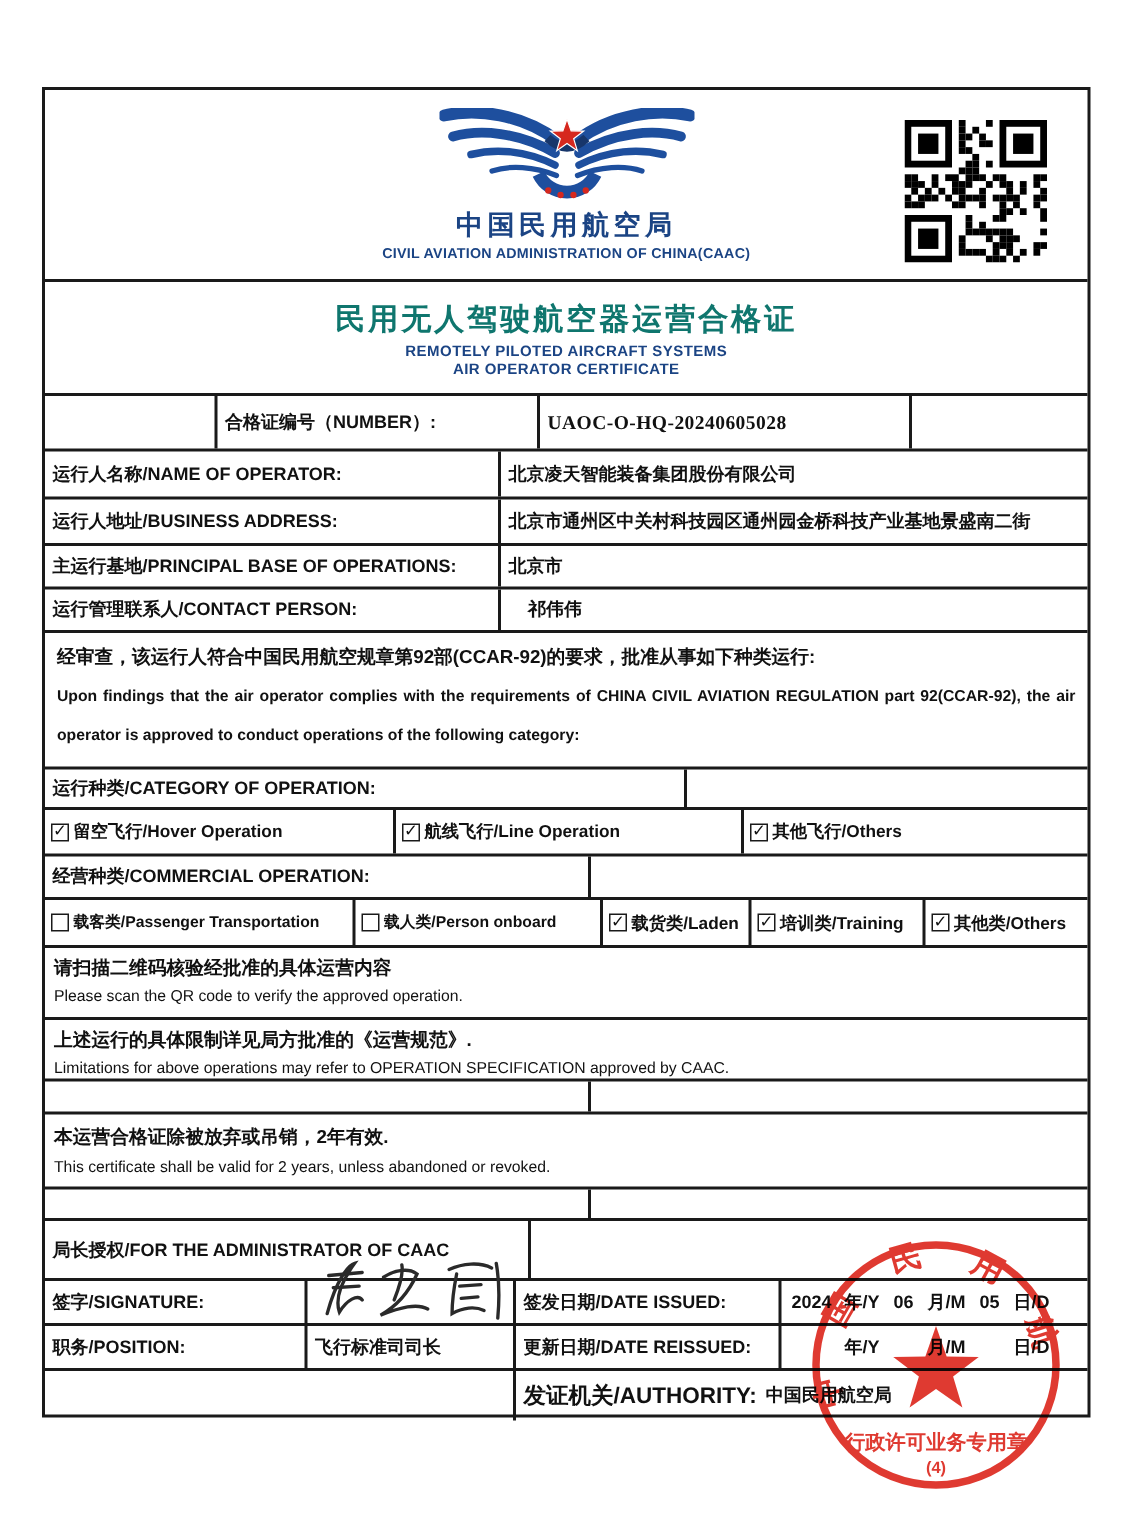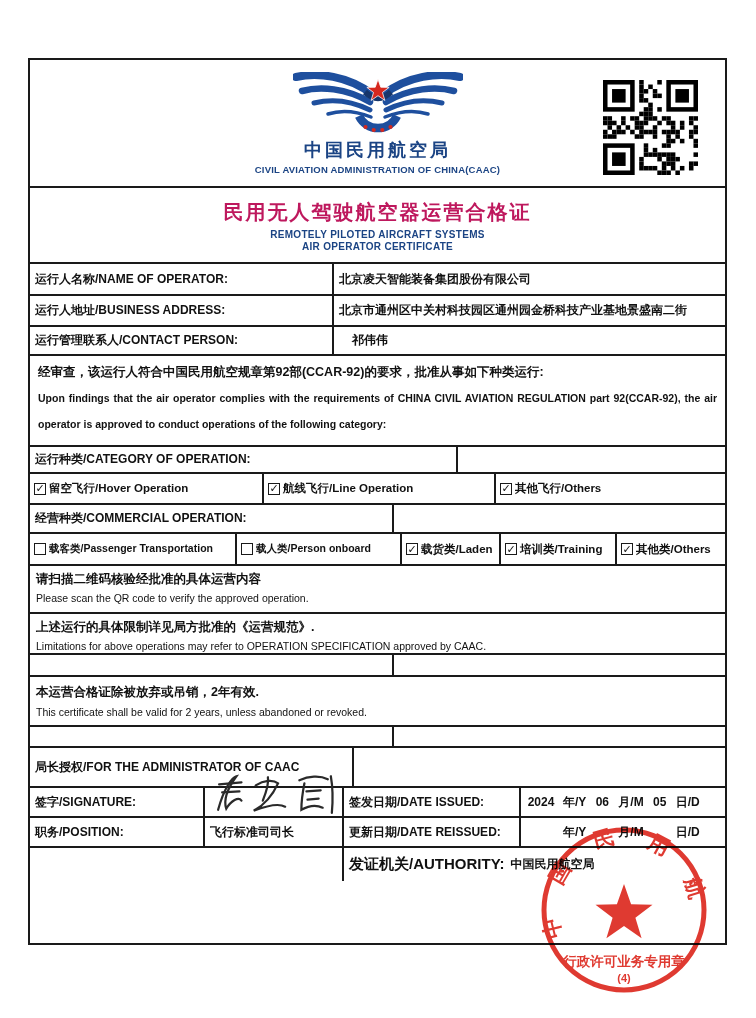--- a/index.html
+++ b/index.html
@@ -11,21 +11,21 @@
   .cell{border-right:2px solid #1a1a1a;box-sizing:border-box;display:flex;align-items:center;padding:0 5px;overflow:hidden;}
   .cell.last{border-right:none;flex:1;}
   .lbl{font-weight:700;font-size:12px;white-space:nowrap;}
   .val{font-weight:700;font-size:12px;white-space:nowrap;}
   .r-header{position:relative;justify-content:center;}
   .logo-block{display:flex;flex-direction:column;align-items:center;padding-top:12px;}
   .org-cn{font-size:18px;font-weight:600;color:#1b4484;letter-spacing:3px;margin-top:2px;font-family:"Liberation Serif","DejaVu Serif",serif;}
   .org-en{font-size:9.5px;font-weight:700;color:#1b4484;margin-top:2px;letter-spacing:.2px;}
   .qr{position:absolute;right:27px;top:20px;}
   .r-title{flex-direction:column;align-items:center;justify-content:center;}
-  .title-cn{font-size:20px;font-weight:700;color:#be185d;letter-spacing:2px;font-family:Liberation Sans, sans-serif;}
+  .title-cn{font-size:20px;font-weight:700;color:#0f766e;letter-spacing:2px;font-family:Liberation Sans, sans-serif;}
   .title-en{font-size:10px;font-weight:700;color:#1b4484;margin-top:3px;letter-spacing:.3px;}
   .para{display:block;padding:5px 8px 0 8px;}
   .para .cn{font-size:12.5px;font-weight:700;margin:3px 0 4px 0;}
   .para .en{font-size:10.5px;font-weight:700;text-align:justify;line-height:26px;}
   .note{display:block;padding:3px 6px 0 6px;}
   .note .cn{font-size:12.5px;font-weight:700;line-height:21px;}
   .note .en{font-size:10.5px;font-weight:400;line-height:16px;}
   .ckrow .cell{padding:0 4px;}
   .ck{display:flex;align-items:center;gap:3px;font-weight:700;font-size:11.5px;white-space:nowrap;}
   .box{width:12px;height:12px;border:1.5px solid #1a1a1a;box-sizing:border-box;display:inline-flex;align-items:center;justify-content:center;font-size:11px;line-height:11px;font-weight:700;flex:0 0 auto;}
@@ -211,39 +211,57 @@
           </g>
       </svg>
     </div>
 
     <div class="row r-title" style="height:76px">
       <div class="title-cn">民用无人驾驶航空器运营合格证</div>
       <div class="title-en">REMOTELY PILOTED AIRCRAFT SYSTEMS</div>
       <div class="title-en" style="margin-top:1px">AIR OPERATOR CERTIFICATE</div>
     </div>
 
+    <div class="row" style="height:37px">
+      <div class="cell" style="width:115px"></div>
+      <div class="cell" style="width:215px">
+        <span class="lbl">合格证编号（NUMBER）:</span>
+      </div>
+      <div class="cell" style="width:248px">
+        <span class="serifnum">UAOC-O-HQ-20240605028</span>
+      </div>
+      <div class="cell last"></div>
+    </div>
 
     <div class="row" style="height:32px">
       <div class="cell" style="width:304px">
         <span class="lbl">运行人名称/NAME OF OPERATOR:</span>
       </div>
       <div class="cell last">
         <span class="val">北京凌天智能装备集团股份有限公司</span>
       </div>
     </div>
 
     <div class="row" style="height:31px">
       <div class="cell" style="width:304px">
         <span class="lbl">运行人地址/BUSINESS ADDRESS:</span>
       </div>
       <div class="cell last">
         <span class="val">北京市通州区中关村科技园区通州园金桥科技产业基地景盛南二街</span>
       </div>
     </div>
 
+    <div class="row" style="height:29px">
+      <div class="cell" style="width:304px">
+        <span class="lbl">主运行基地/PRINCIPAL BASE OF OPERATIONS:</span>
+      </div>
+      <div class="cell last">
+        <span class="val">北京市</span>
+      </div>
+    </div>
 
     <div class="row" style="height:29px">
       <div class="cell" style="width:304px">
         <span class="lbl">运行管理联系人/CONTACT PERSON:</span>
       </div>
       <div class="cell last" style="padding-left:18px">
         <span class="val">祁伟伟</span>
       </div>
     </div>
 

